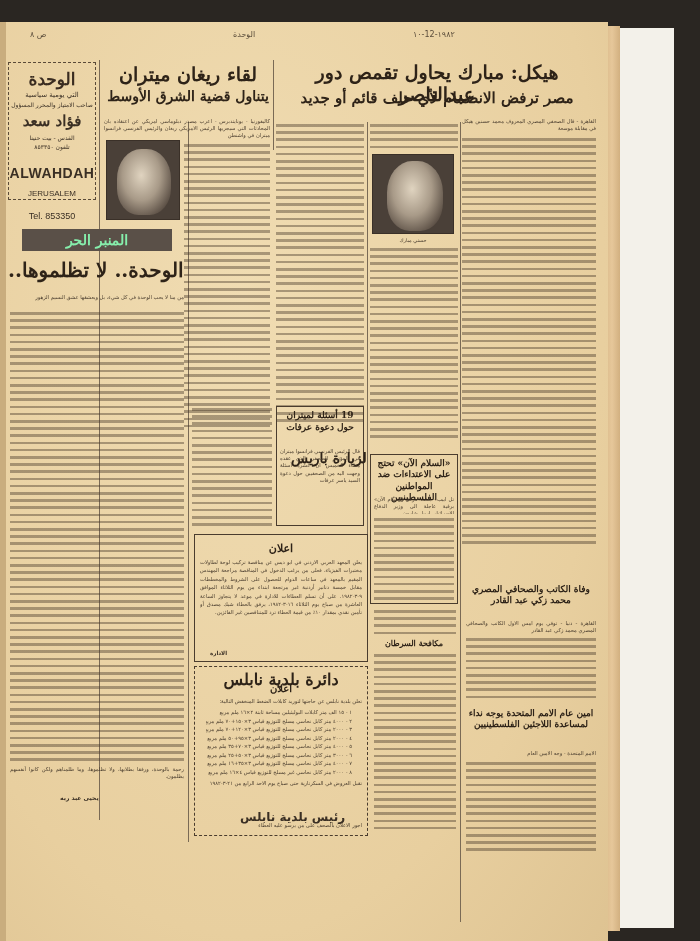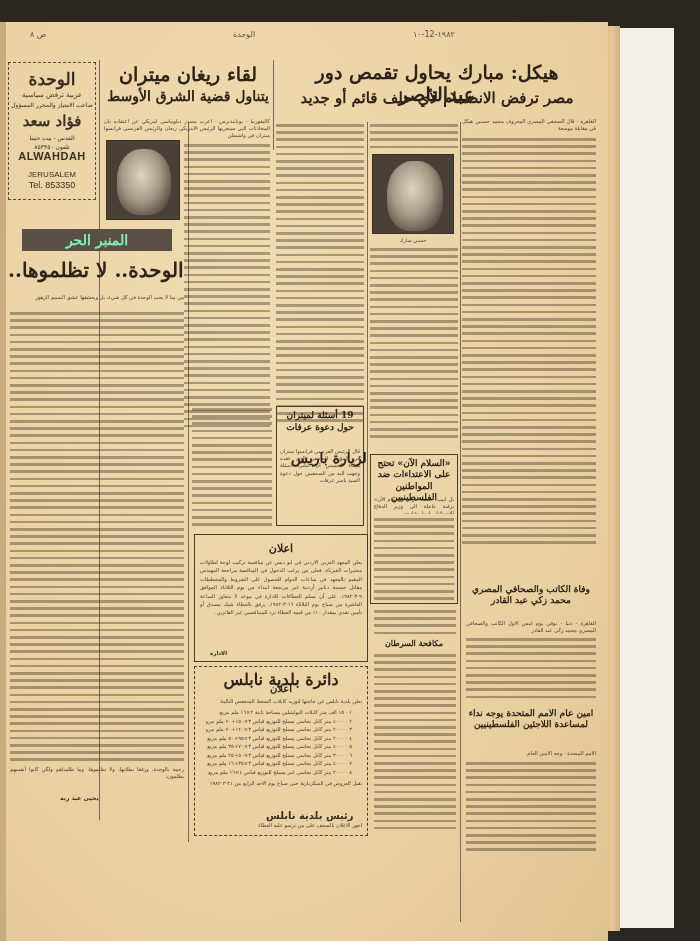--- a/index.html
+++ b/index.html
@@ -26,23 +26,23 @@
   .masthead {
     position: absolute; left: 8px; top: 40px; width: 88px; height: 138px;
     border: 1.5px dashed #5a4a38; text-align: center; padding-top: 6px;
   }
   .masthead .mh-title { font-family: "DejaVu Serif", serif; font-size: 17px; font-weight: bold; color: #3a2c20; }
   .masthead .mh-sub { font-size: 7px; margin-top: 2px; }
   .masthead .mh-owner-label { font-size: 6px; margin-top: 2px; }
   .masthead .mh-owner { font-family: "DejaVu Serif", serif; font-size: 15px; font-weight: bold; margin-top: 4px; }
   .masthead .mh-addr { font-size: 6px; margin-top: 4px; }
   .masthead .mh-phone { font-size: 6px; margin-top: 2px; direction: rtl; }
-  .masthead .mh-latin { font-family: "Liberation Sans", sans-serif; direction: ltr; font-size: 11px; font-weight: bold; margin-top: 0; letter-spacing: 0.5px; }
+  .masthead .mh-latin { font-family: "Liberation Sans", sans-serif; direction: ltr; font-size: 14px; font-weight: bold; margin-top: 15px; letter-spacing: 0.5px; }
   .masthead .mh-city { font-family: "Liberation Sans", sans-serif; direction: ltr; font-size: 8px; margin-top: 8px; }
-  .masthead .mh-tel { font-family: "Liberation Sans", sans-serif; direction: ltr; font-size: 9px; margin-top: 1px; }
+  .masthead .mh-tel { font-family: "Liberation Sans", sans-serif; direction: ltr; font-size: 9px; margin-top: 13px; }
 
   .headline { position: absolute; font-family: "DejaVu Serif", serif; font-weight: bold; color: #2e2318; text-align: center; line-height: 1.15; }
   .h-reagan-1 { left: 104px; top: 42px; width: 168px; font-size: 19px; }
   .h-reagan-2 { left: 104px; top: 66px; width: 168px; font-size: 14px; }
   .h-heikal-1 { left: 278px; top: 40px; width: 318px; font-size: 19px; }
   .h-heikal-2 { left: 278px; top: 68px; width: 318px; font-size: 15px; }
 
   .photo { position: absolute; background: #4a4038; border: 1px solid #3a3028; overflow: hidden; }
   .photo .face { position: absolute; border-radius: 45% 45% 40% 40%; background: radial-gradient(ellipse at 45% 40%, #e0d4c0 0%, #a89a88 45%, #5a4e44 80%); }
   .photo-reagan { left: 106px; top: 118px; width: 74px; height: 80px; }
@@ -81,21 +81,21 @@
 
   <div class="col-rule" style="left:99px; top:38px; height:760px;"></div>
   <div class="col-rule" style="left:188px; top:230px; height:590px;"></div>
   <div class="col-rule" style="left:273px; top:38px; height:90px;"></div>
   <div class="col-rule" style="left:367px; top:100px; height:520px;"></div>
   <div class="col-rule" style="left:460px; top:100px; height:800px;"></div>
   <div class="col-rule" style="left:188px; top:100px; height:130px;"></div>
 
   <div class="masthead">
     <div class="mh-title">الوحدة</div>
-    <div class="mh-sub">عربية ترفض سياسية</div>
+    <div class="mh-sub">التي يومية سياسية</div>
     <div class="mh-owner-label">صاحب الامتياز والمحرر المسؤول</div>
     <div class="mh-owner">فؤاد سعد</div>
     <div class="mh-addr">القدس - بيت حنينا</div>
     <div class="mh-phone">تلفون ٨٥٣٣٥٠</div>
     <div class="mh-latin">ALWAHDAH</div>
     <div class="mh-city">JERUSALEM</div>
     <div class="mh-tel">Tel. 853350</div>
   </div>
 
   <div class="headline h-reagan-1">لقاء ريغان ميتران</div>
@@ -161,21 +161,21 @@
     <li>٣ - ٢٠٠٠ متر كابل نحاسي مسلح للتوزيع قياس ٣×١٢٠+٧٠ ملم مربع</li>
     <li>٤ - ٢٠٠٠ متر كابل نحاسي مسلح للتوزيع قياس ٣×٩٥+٥٠ ملم مربع</li>
     <li>٥ - ٤٠٠٠ متر كابل نحاسي مسلح للتوزيع قياس ٣×٧٠+٣٥ ملم مربع</li>
     <li>٦ - ٣٠٠٠ متر كابل نحاسي مسلح للتوزيع قياس ٣×٥٠+٢٥ ملم مربع</li>
     <li>٧ - ٤٠٠٠ متر كابل نحاسي مسلح للتوزيع قياس ٣×٣٥+١٦ ملم مربع</li>
     <li>٨ - ٢٠٠٠ متر كابل نحاسي غير مسلح للتوزيع قياس ٤×١٦ ملم مربع</li>
   </ul>
   <div class="body-text" style="left:200px; top:758px; width:162px; height:22px;">
     <span>تقبل العروض في السكرتارية حتى صباح يوم الاحد الرابع من ٢١-٣-١٩٨٢</span>
   </div>
-  <div class="signoff" style="left:240px; top:788px; font-size:10px;margin-left:26px;">رئيس بلدية نابلس</div>
+  <div class="signoff" style="left:240px; top:788px; font-size:12px;">رئيس بلدية نابلس</div>
   <div class="body-text" style="left:200px; top:800px; width:162px; height:8px;">
     <span>اجور الاعلان بالصحف على من يرسو عليه العطاء</span>
   </div>
 
   <div class="box" style="left:370px; top:432px; width:88px; height:150px;"></div>
   <div class="sub-headline" style="left:372px; top:436px; width:84px; font-size:9px;">«السلام الآن» تحتج على الاعتداءات ضد المواطنين الفلسطينيين</div>
   <div class="body-text" style="left:374px; top:474px; width:80px; height:18px;">
     <span>تل ابيب - بعثت حركة «السلام الآن» برقية عاجلة الى وزير الدفاع الاسرائيلي ارييل شارون</span>
   </div>
   <div class="body-text fill" style="left:374px; top:494px; width:80px; height:84px;"></div>

